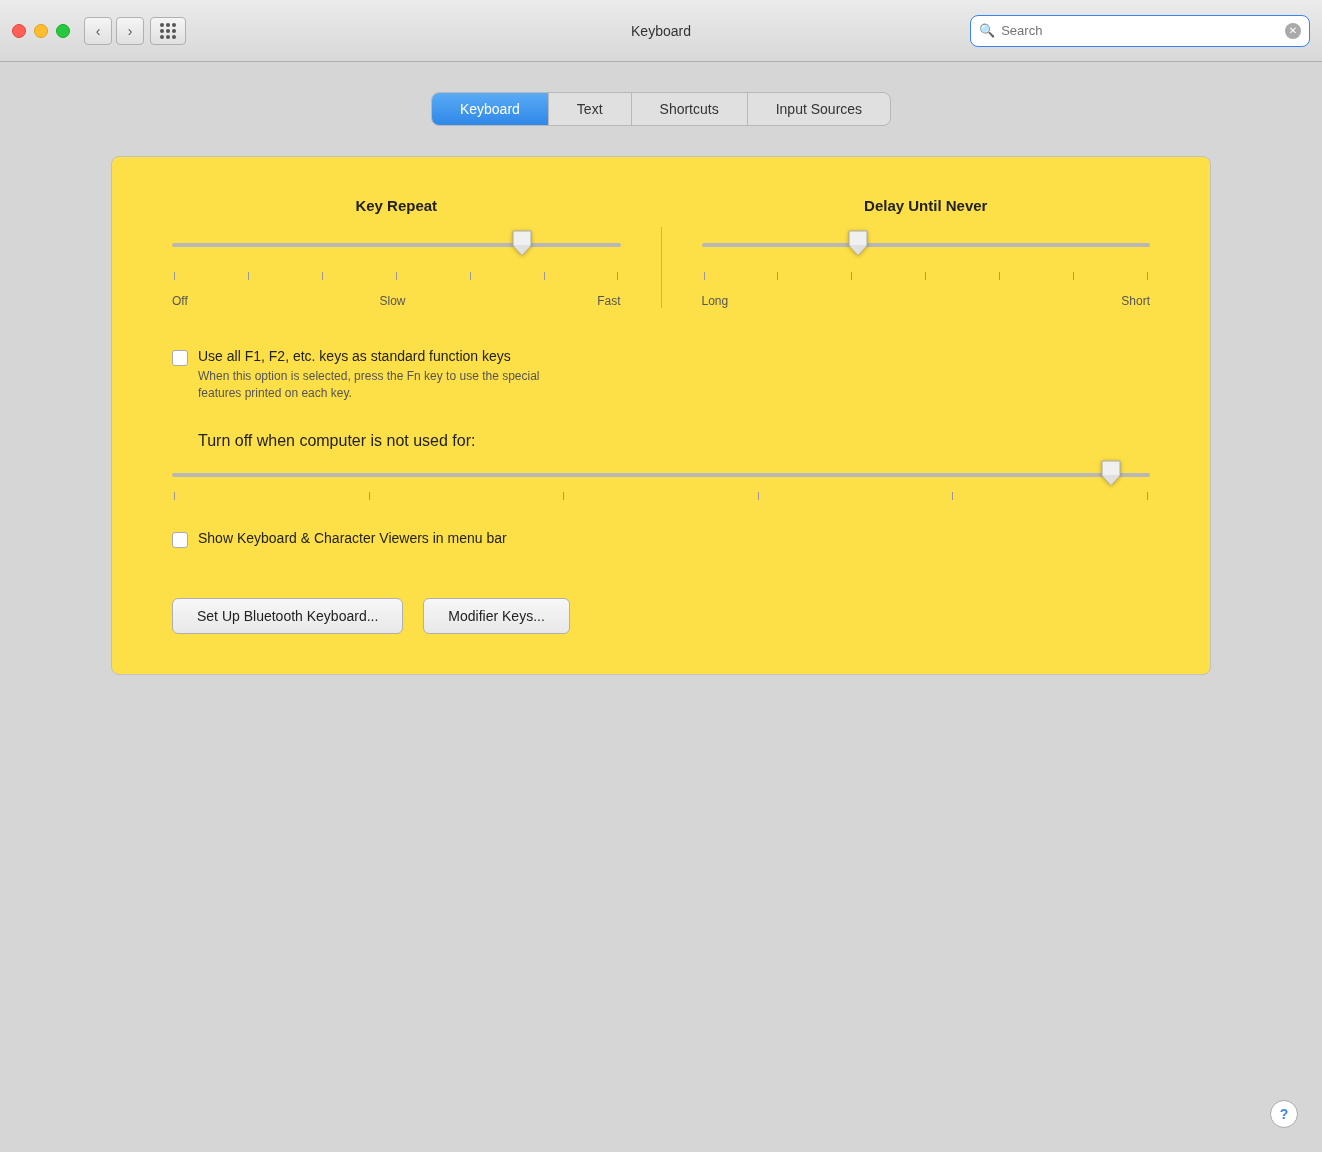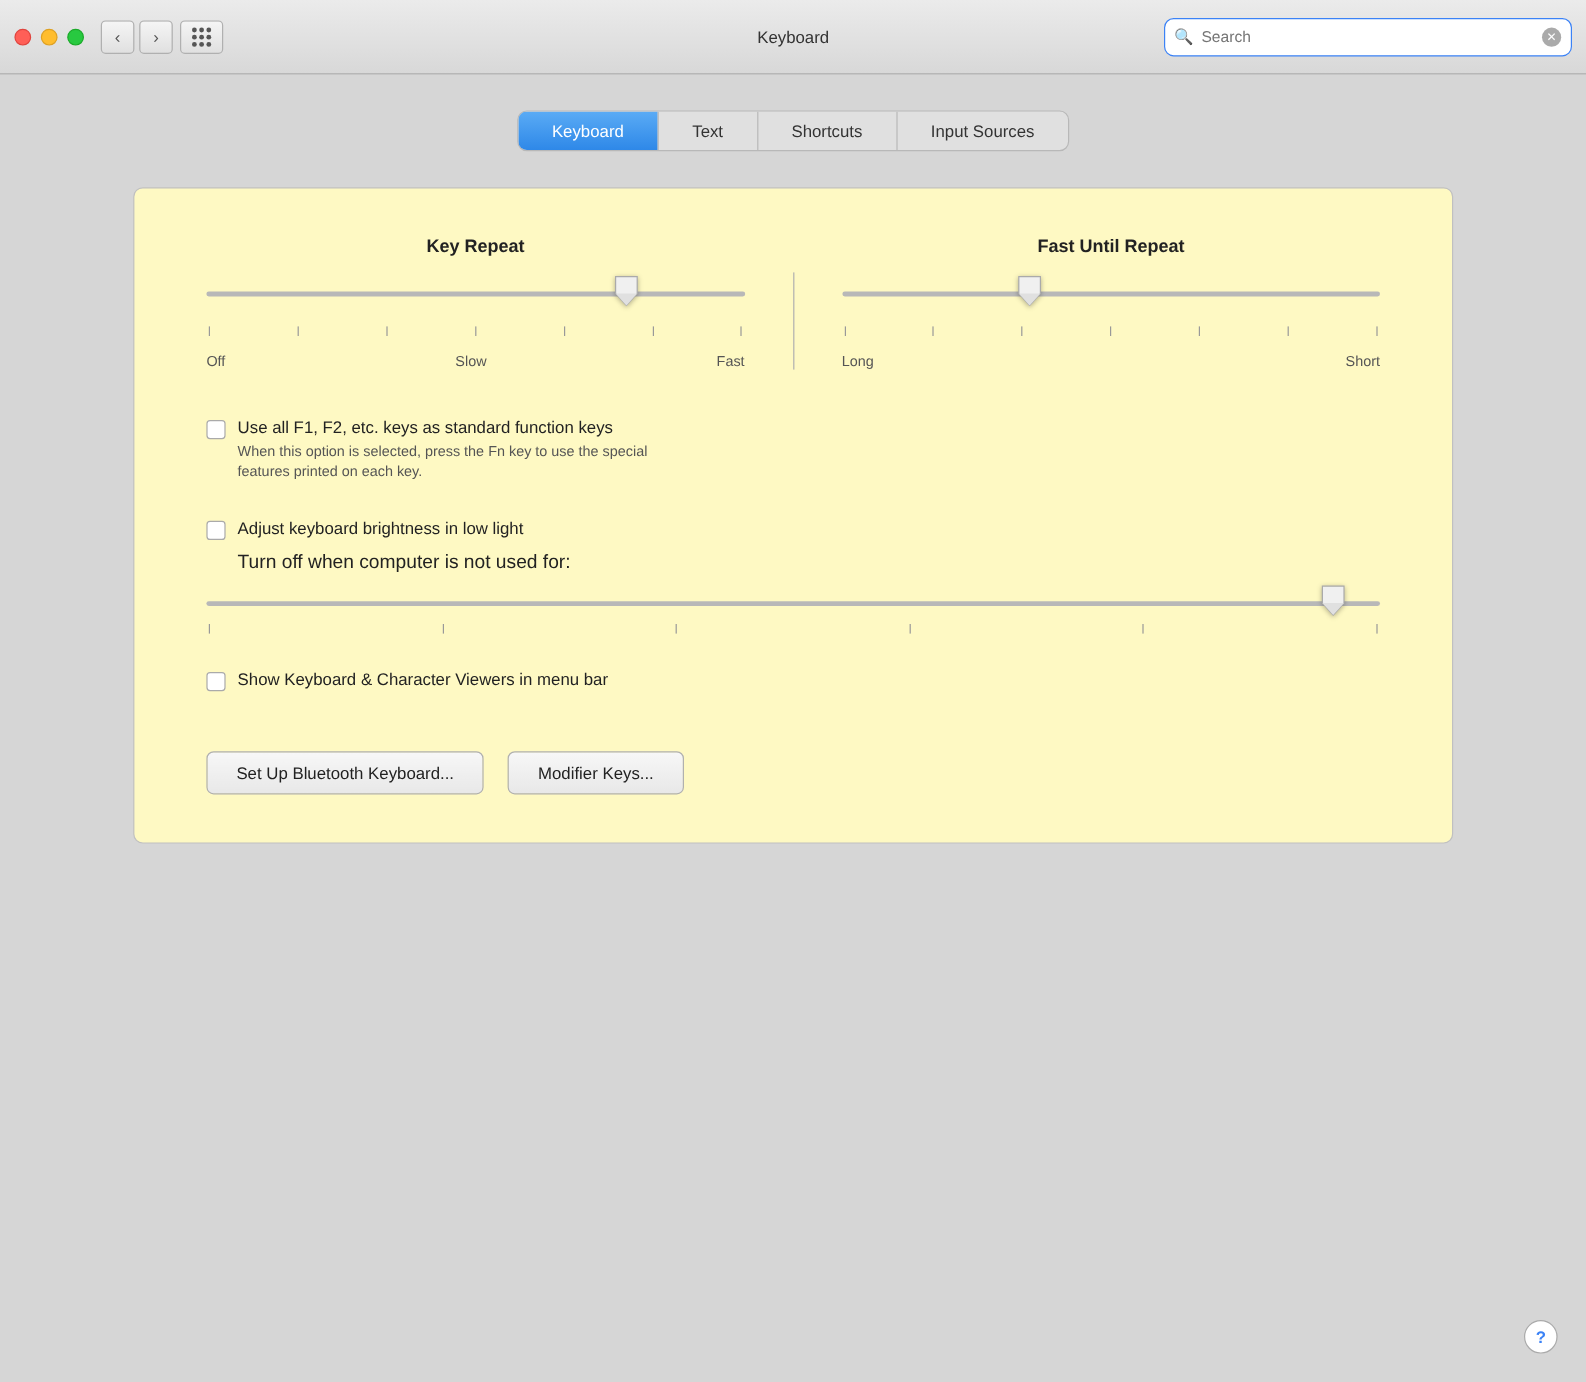--- a/index.html
+++ b/index.html
@@ -157,21 +157,21 @@
     .tab:last-child { border-right: none; }
     .tab.active {
       background: linear-gradient(to bottom, #5aabf5, #2e88e8);
       color: white;
       font-weight: 500;
     }
 
     
     .panel {
       width: 1100px;
-      background: #fef9c3;
+      background: #fde047;
       border-radius: 8px;
       border: 1px solid #c0c0c0;
       padding: 40px 60px;
       display: flex;
       flex-direction: column;
       gap: 30px;
     }
 
     
     .sliders-row {
@@ -409,21 +409,21 @@
         <div class="slider-labels">
           <span>Off</span>
           <span>Slow</span>
           <span>Fast</span>
         </div>
       </div>
 
       <div class="slider-divider"></div>
 
       <div class="slider-section">
-        <div class="slider-title">Fast Until Repeat</div>
+        <div class="slider-title">Delay Until Never</div>
         <div class="custom-slider" style="width:100%">
           <div class="track-bg" style="width:100%">
             <div class="thumb-container" style="left:35%">
               <svg class="thumb-svg" width="22" height="28" viewBox="0 0 22 28">
                 <polygon points="11,26 2,16 2,2 20,2 20,16" fill="#f0f0f0" stroke="#aaa" stroke-width="1"></polygon>
                 <polygon points="11,26 2,16 20,16" fill="#e0e0e0" stroke="none"></polygon>
               </svg>
             </div>
           </div>
         </div>
@@ -447,24 +447,20 @@
 
     <div class="checkbox-row" style="margin-top:10px;">
       <div class="checkbox"></div>
       <div class="checkbox-label-group">
         <span class="checkbox-label">Use all F1, F2, etc. keys as standard function keys</span>
         <span class="checkbox-desc">When this option is selected, press the Fn key to use the special<br>features printed on each key.</span>
       </div>
     </div>
 
     <div class="brightness-section">
-      <div class="checkbox-row">
-        <div class="checkbox"></div>
-        <span class="checkbox-label">Adjust keyboard brightness in low light</span>
-      </div>
       <div class="turn-off-label">Turn off when computer is not used for:</div>
 
       <div style="padding: 0 0 0 0;">
         <div class="custom-slider" style="width:100%">
           <div class="track-bg" style="width:100%">
             <div class="thumb-container" style="left:96%">
               <svg class="thumb-svg" width="22" height="28" viewBox="0 0 22 28">
                 <polygon points="11,26 2,16 2,2 20,2 20,16" fill="#f0f0f0" stroke="#aaa" stroke-width="1"></polygon>
                 <polygon points="11,26 2,16 20,16" fill="#e0e0e0" stroke="none"></polygon>
               </svg>

